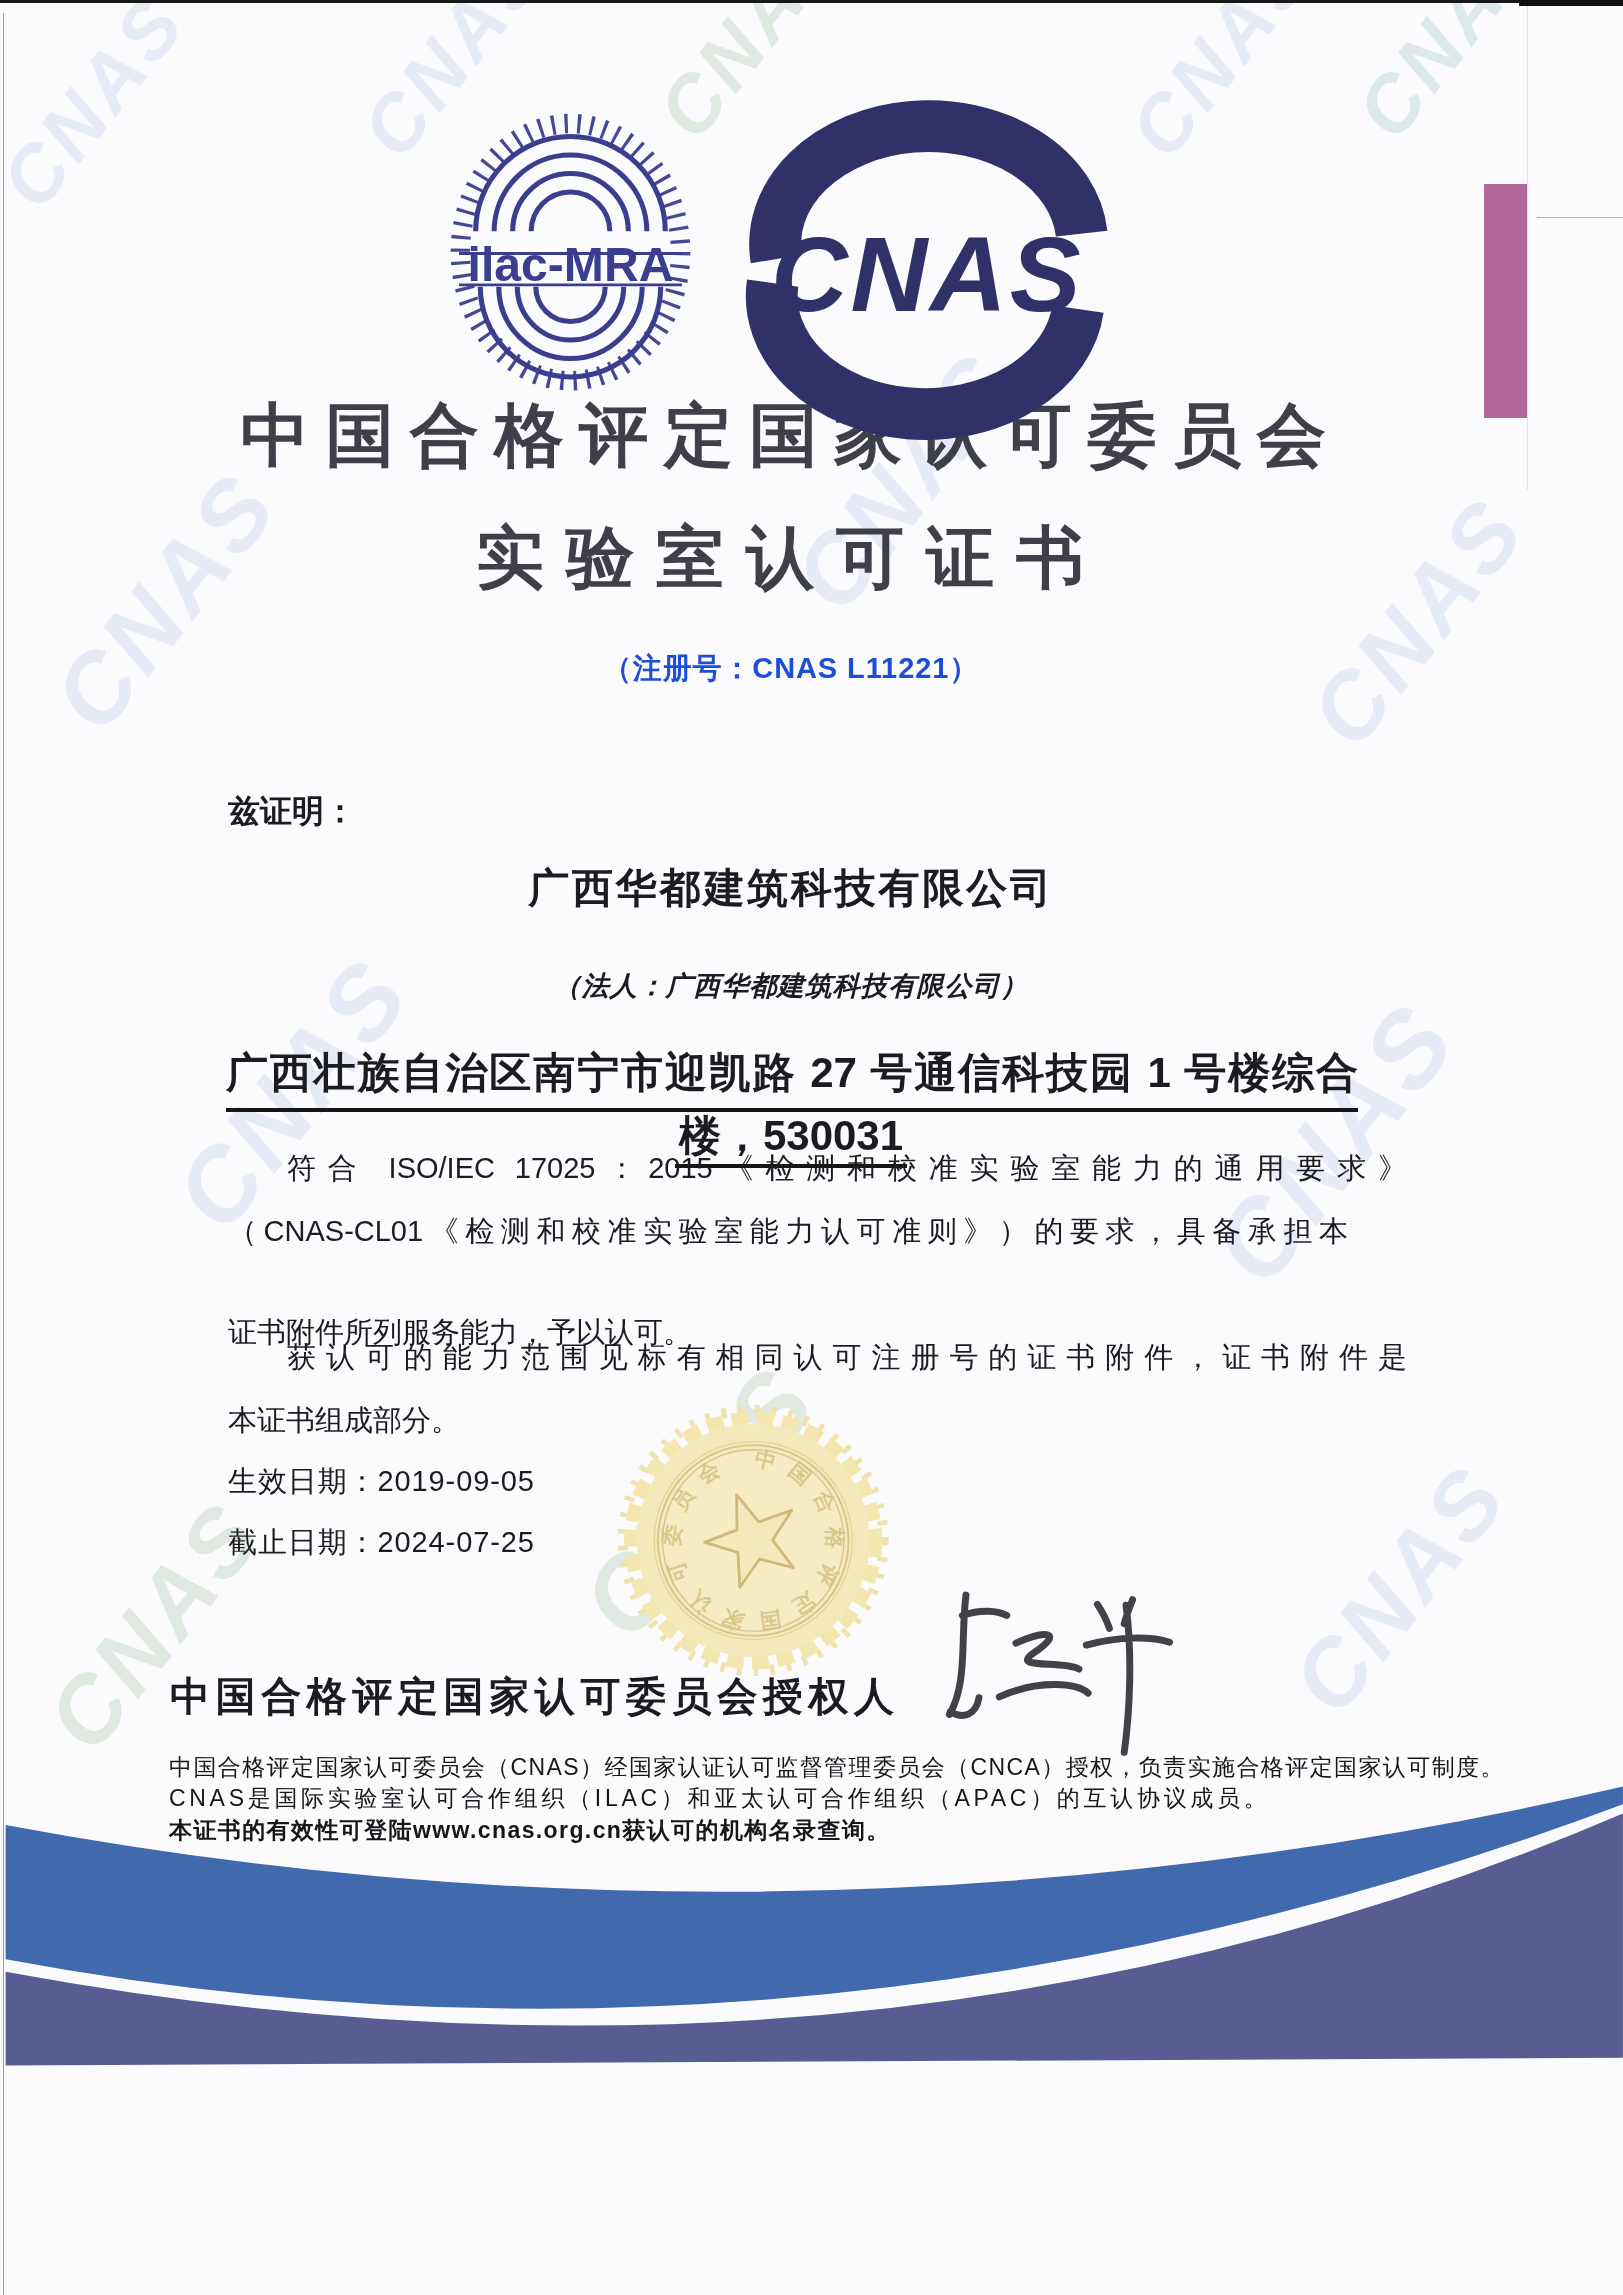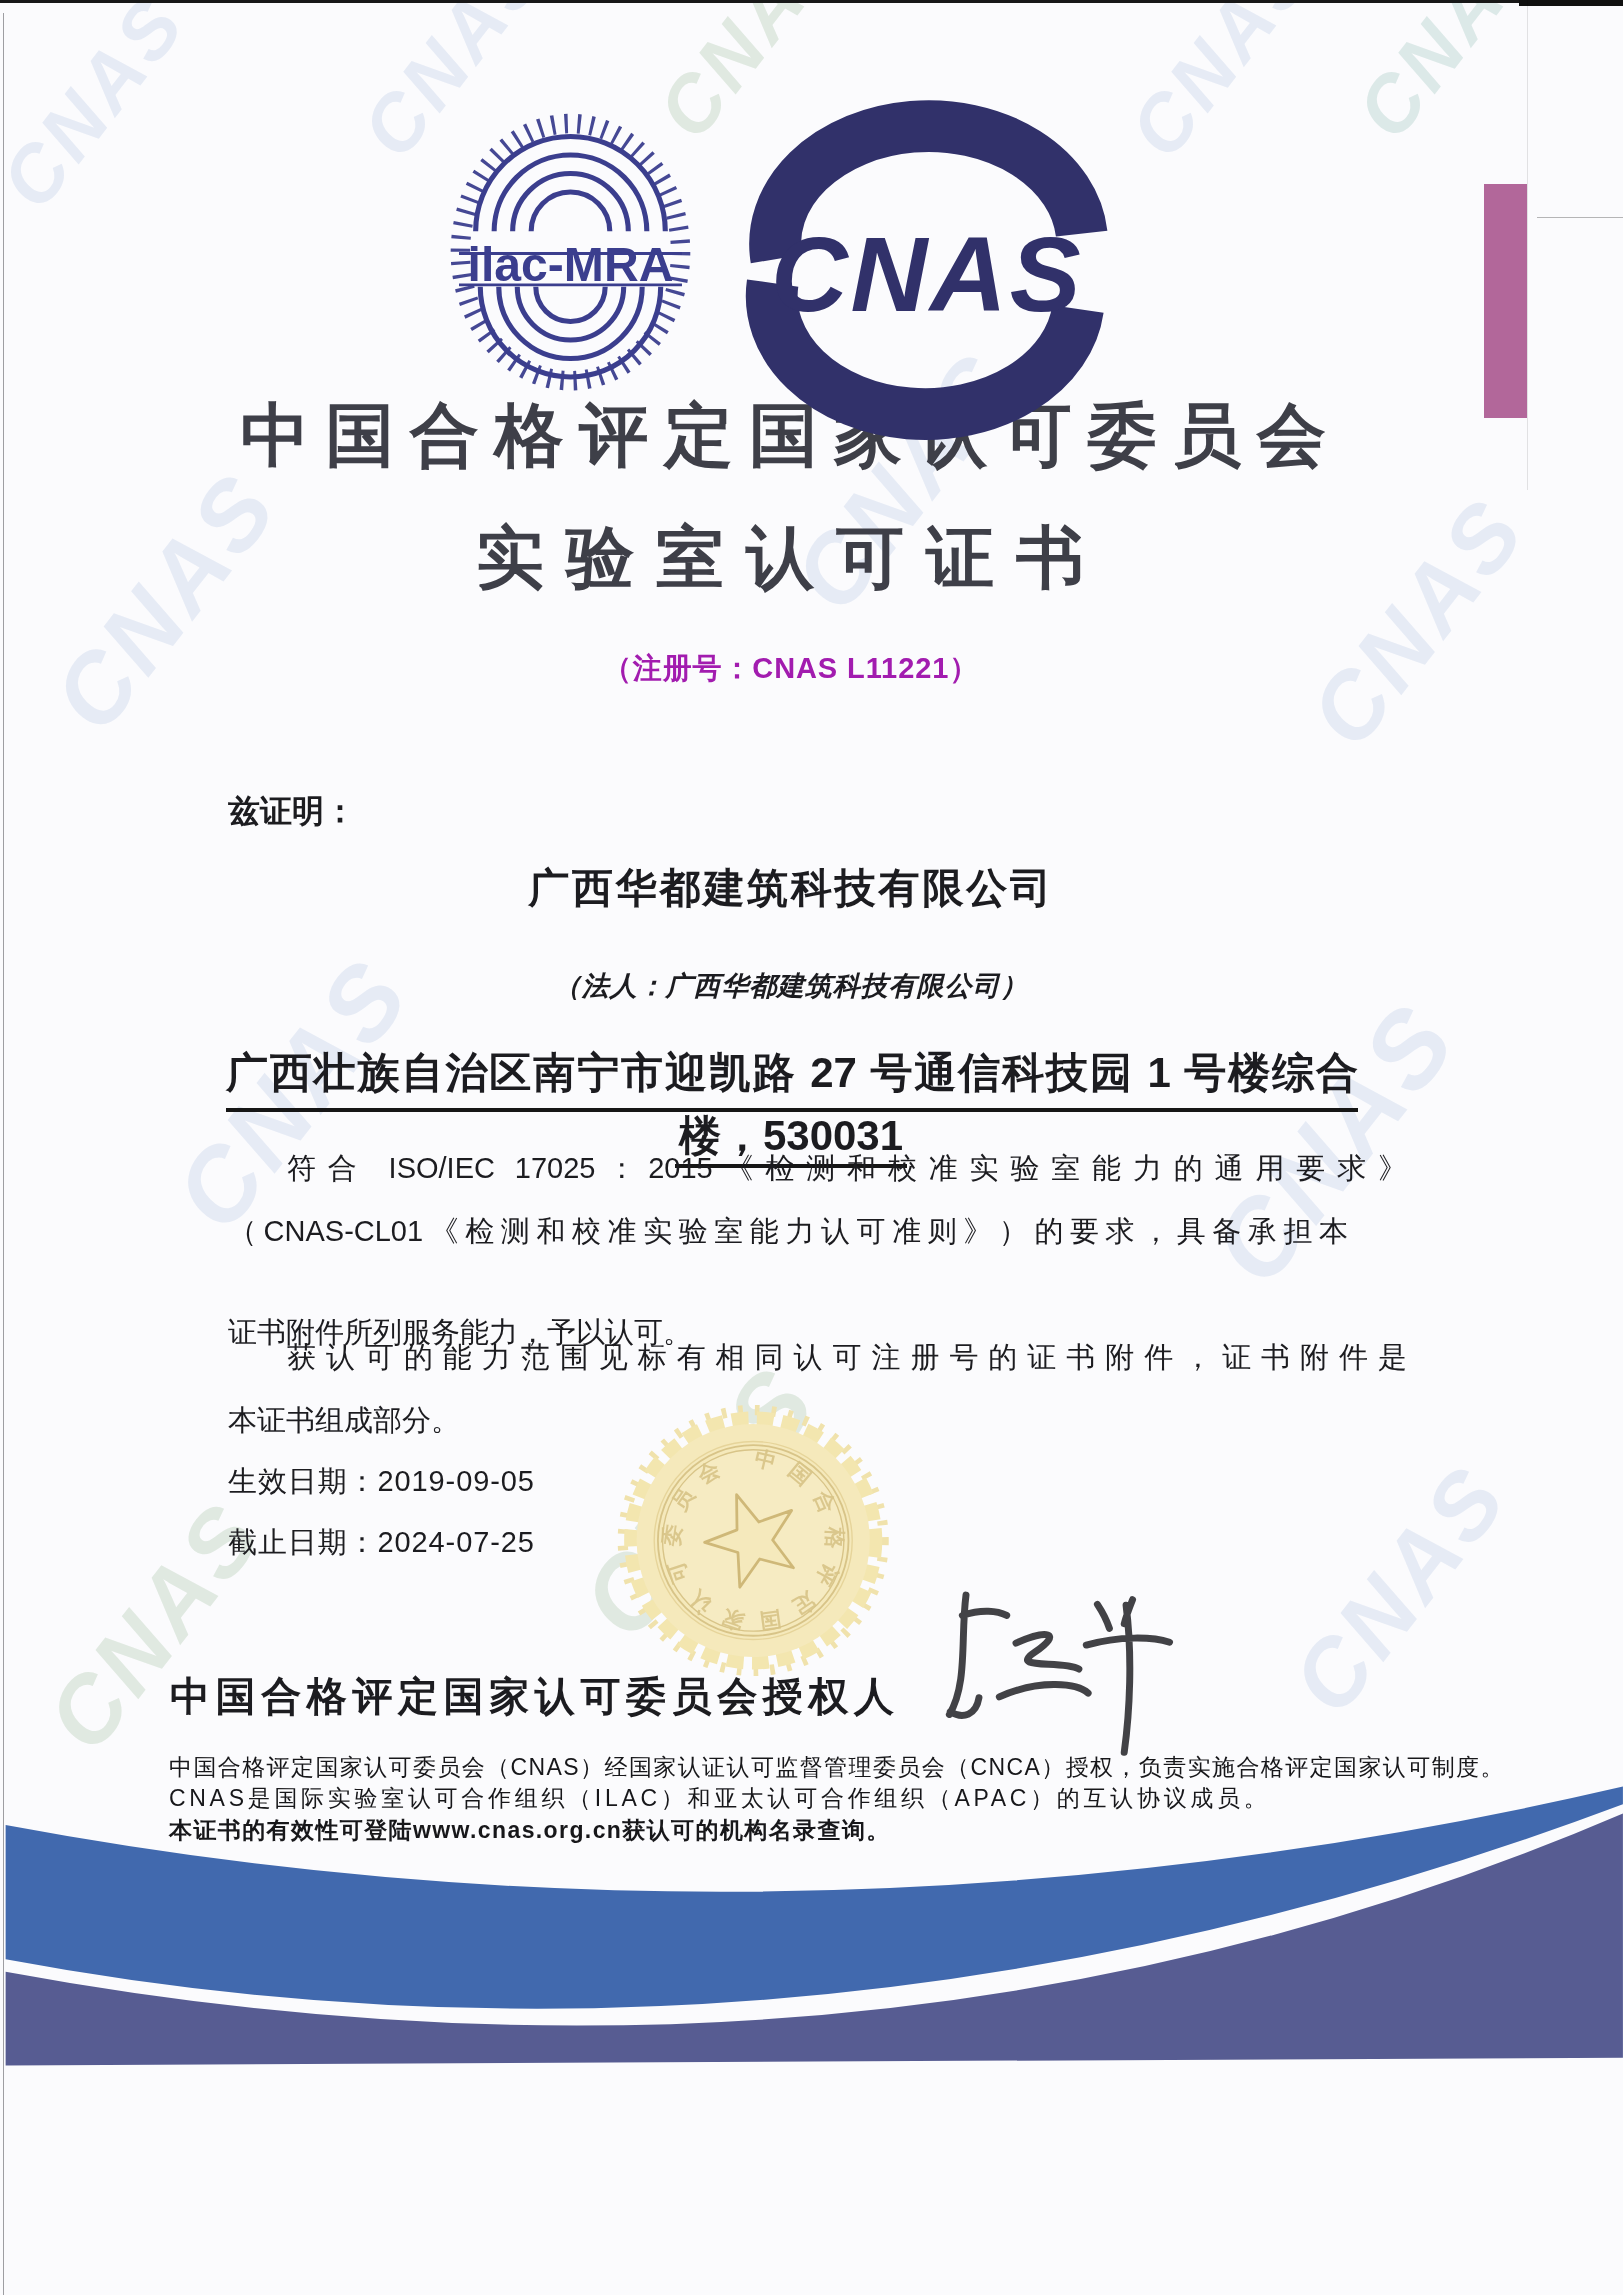--- a/index.html
+++ b/index.html
@@ -15,21 +15,21 @@
   .pink-strip{left:1484px;top:184px;width:43px;height:234px;background:#b2679a;}
   
   .wm{color:#d2dcee;opacity:.5;font-weight:700;font-style:italic;letter-spacing:4.6px;
       transform:rotate(-52deg);transform-origin:center;white-space:nowrap;user-select:none;}
   .wm-green{color:#c6d8c6;}
   .wm-teal{color:#bfd8d4;}
   
   .col{left:134px;width:1314px;text-align:center;}
   .title{top:390px;font-size:69px;font-weight:900;letter-spacing:15.7px;color:#3e3f48;}
   .subtitle{top:513px;font-size:68px;font-weight:900;letter-spacing:22px;color:#3e3f48;}
-  .reg{top:649px;font-size:29px;font-weight:700;letter-spacing:0.9px;color:#a21caf;}
+  .reg{top:649px;font-size:29px;font-weight:700;letter-spacing:0.9px;color:#1d4ed8;}
   .certify{left:228px;top:762px;font-size:32px;font-weight:700;margin-top:28px;}
   .company{top:861px;font-size:41px;font-weight:800;letter-spacing:2.8px;}
   .legal{top:968px;font-size:27px;font-weight:700;font-style:italic;letter-spacing:0.9px;}
   .addr1{left:226px;top:1045px;width:1132px;font-size:42px;font-weight:800;
          text-align:justify;text-align-last:justify;border-bottom:4.2px solid #161616;padding-bottom:7.4px;}
   .addr2{top:1108px;font-size:42px;font-weight:800;}
   .addr2 span{border-bottom:4.2px solid #161616;padding:0 3.7px 4.6px 3.7px;text-align:right;}
   .bline{left:228px;width:1120px;font-size:29px;line-height:1;color:#1c1c20;}
   .bjust{text-align:justify;text-align-last:justify;}
   .bindent{padding-left:59px;}

